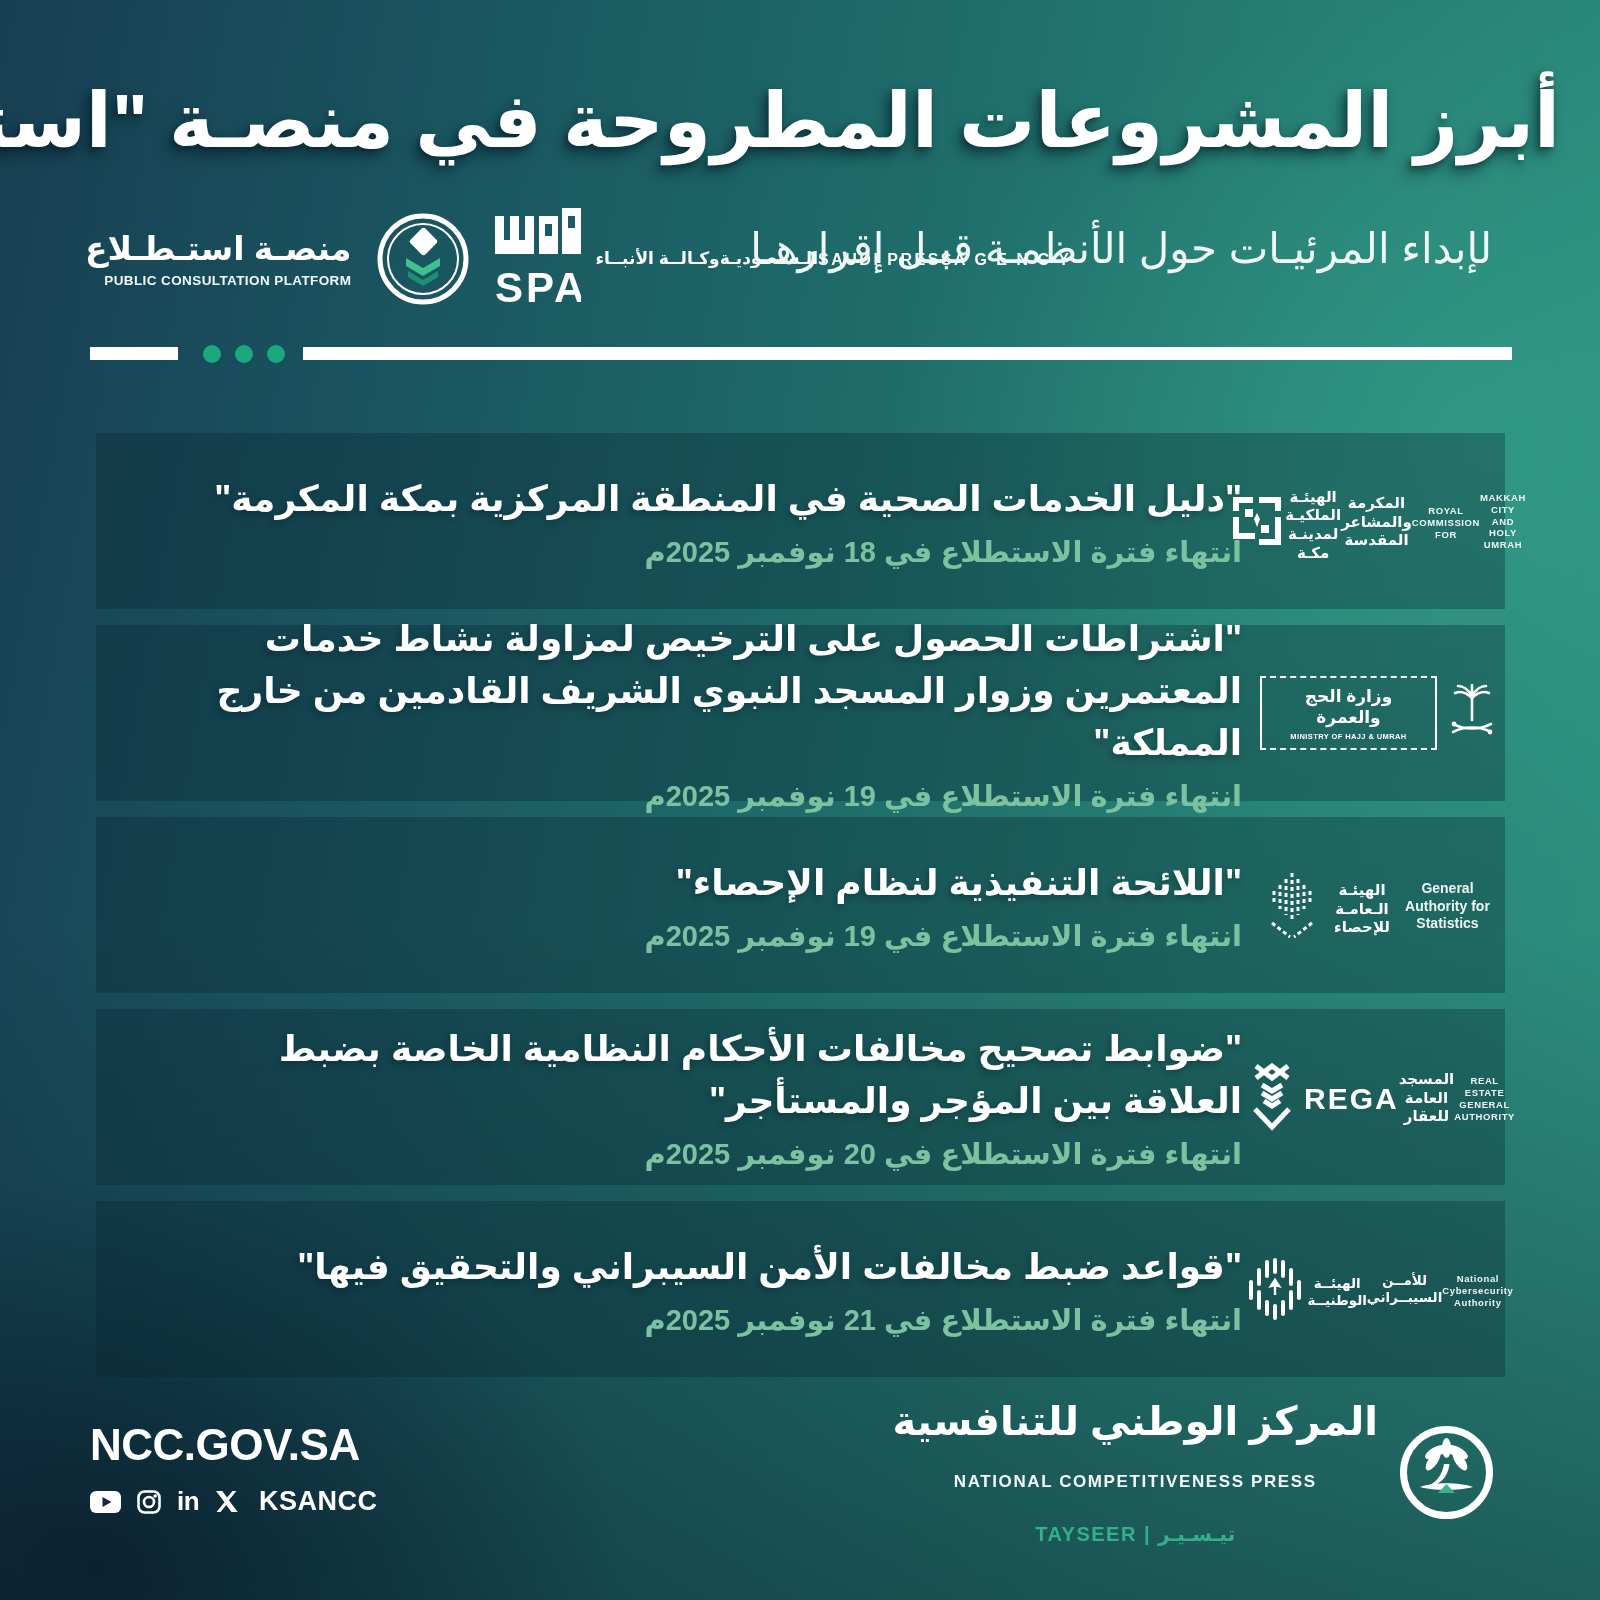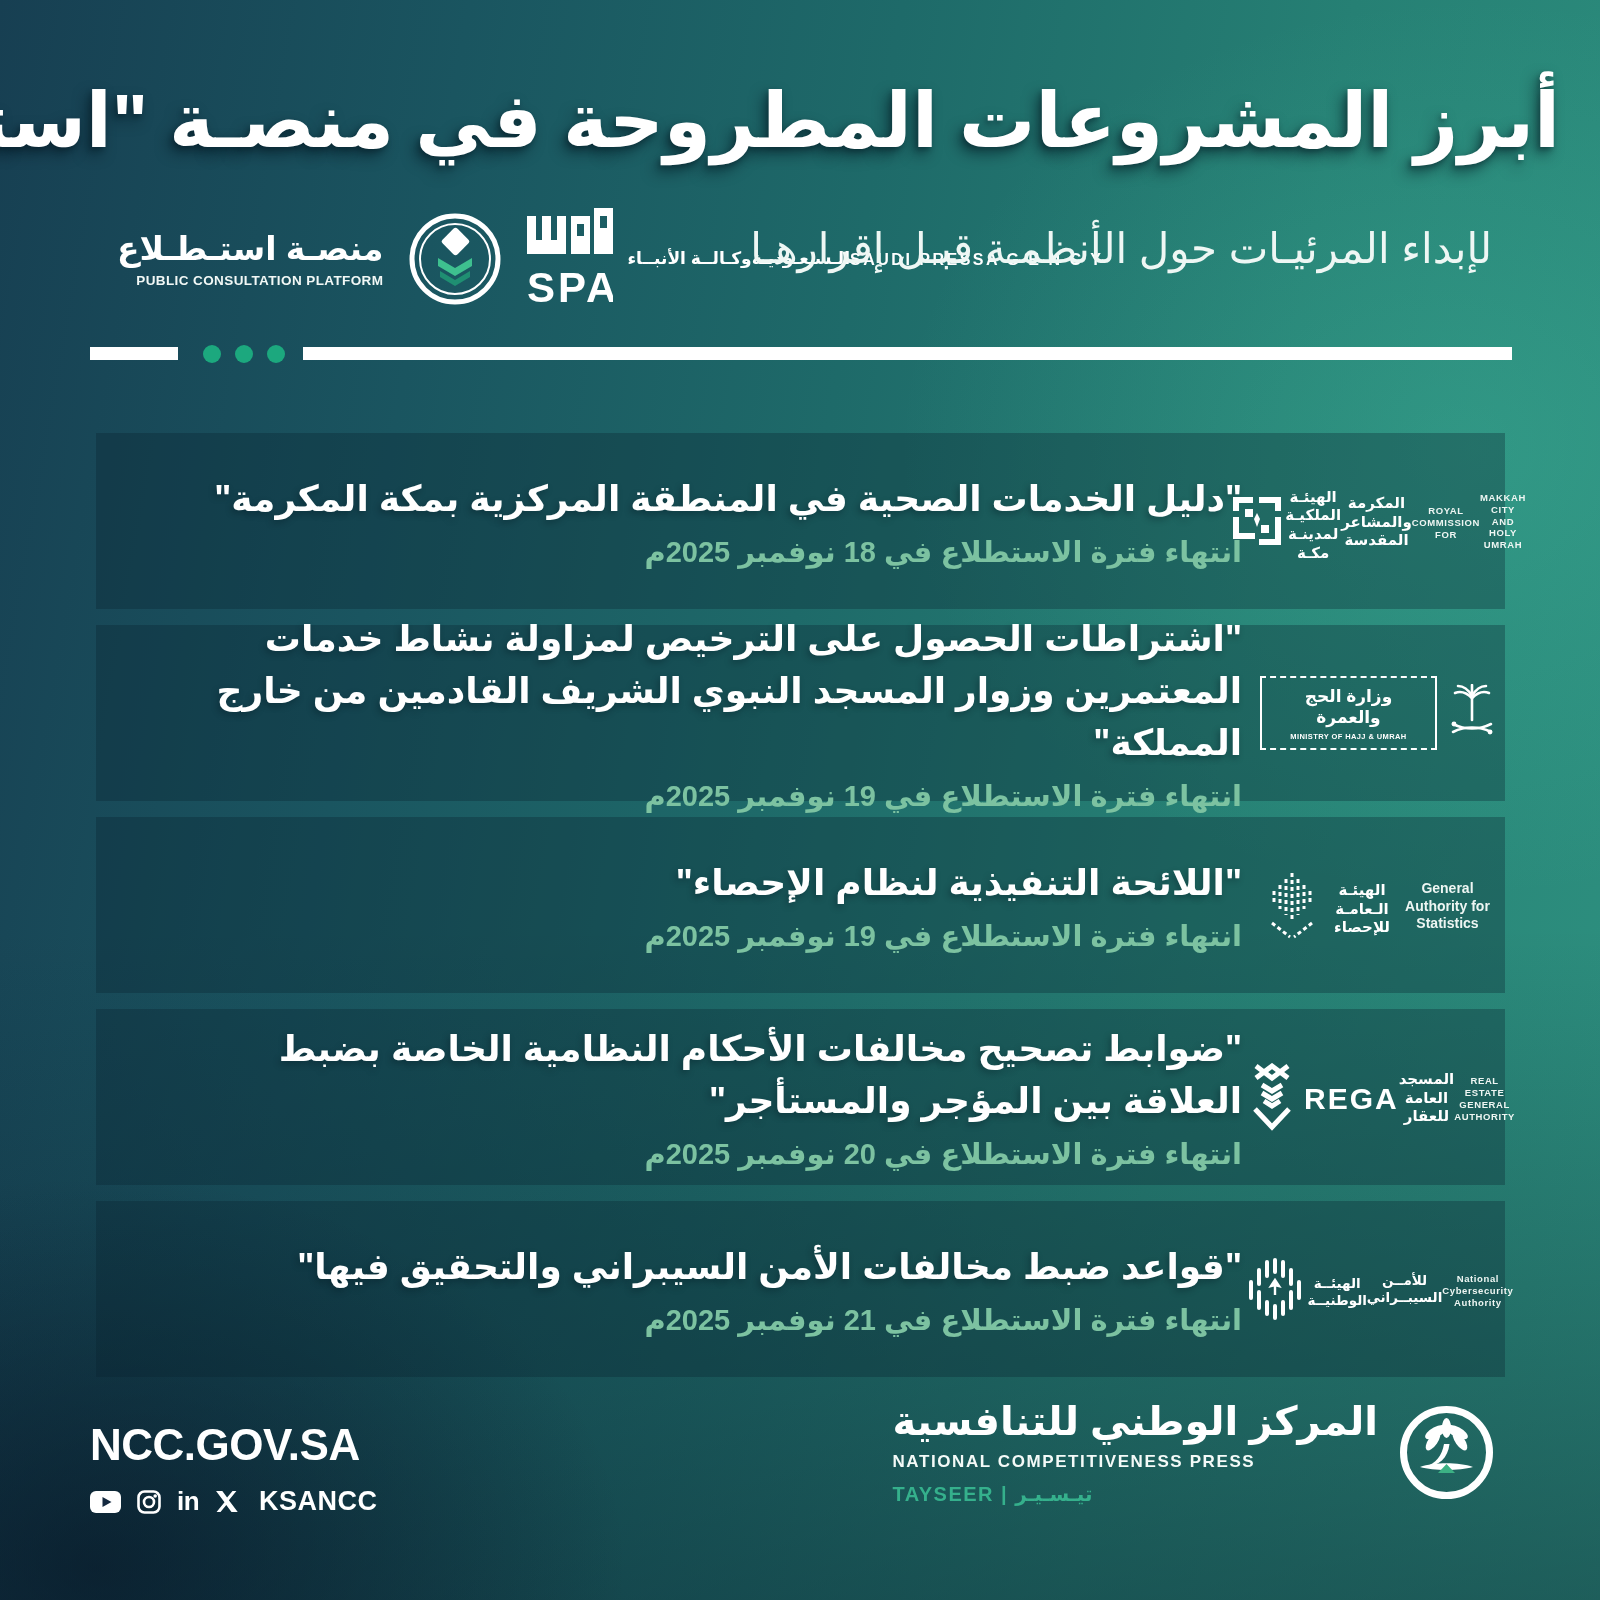--- a/index.html
+++ b/index.html
@@ -18,21 +18,21 @@
     top:76px; left:40px; right:40px; text-align:center; direction:rtl;
     font-size:76px; font-weight:bold; white-space:nowrap; color:#ffffff;
     text-shadow:-5px 7px 14px rgba(4,22,32,.55), -2px 3px 5px rgba(4,22,32,.35);
   }
   .subtitle{
     top:224px; right:108px; direction:rtl; text-align:right;
     font-size:42px; font-weight:300; color:#eef7f4; letter-spacing:0.5px;
   }
   .logos-left{top:208px; left:85px; display:flex; align-items:center; gap:26px;}
   .pcp-text{text-align:right; direction:rtl;}
-  .pcp-ar{font-size:33px; font-weight:bold; line-height:1.15;margin-left:32px;}
+  .pcp-ar{font-size:33px; font-weight:bold; line-height:1.15;}
   .pcp-en{font-size:13.5px; font-weight:bold; letter-spacing:0.4px; direction:ltr; margin-top:6px; color:#f2f8f6;}
   .spa-wrap{display:flex; align-items:center; gap:14px;}
   .spa-text{display:flex; flex-direction:row;}
   .spa-ar{font-size:17px; font-weight:bold; direction:rtl; text-align:right; line-height:1.25;}
   .spa-en{font-size:16px; font-weight:bold; letter-spacing:2.5px; line-height:1.25; margin-top:2px;}
   
   .bar{background:#fff; height:13px; top:347px;}
   .bar-short{left:90px; width:88px;}
   .bar-long{left:303px; right:88px;}
   .dot{width:18px; height:18px; border-radius:50%; background:#1ca87e; top:345px;}
@@ -64,21 +64,21 @@
   }
   .hajj-ar{font-size:17px; font-weight:bold; direction:rtl;}
   .hajj-en{font-size:7.5px; font-weight:bold; letter-spacing:0.4px; margin-top:3px;}
   
   .footer-left{top:1420px; left:90px;}
   .site{font-size:44px; font-weight:bold; letter-spacing:-0.5px;}
   .socials{display:flex; align-items:center; gap:16px; margin-top:16px;}
   .handle{font-size:27px; font-weight:bold; letter-spacing:0.5px; margin-left:4px;}
   .li-in{font-size:26px; font-weight:bold; letter-spacing:-0.5px;}
   .footer-right{top:1398px; right:105px; display:flex; align-items:center; gap:20px;}
-  .ncc-text{display:flex; flex-direction:column; align-items:flex-start;}
+  .ncc-text{display:flex; flex-direction:column; align-items:center;gap:20px;}
   .ncc-ar{font-size:40px; font-weight:bold; direction:rtl;}
   .ncc-en{font-size:17px; font-weight:bold; letter-spacing:1.6px; margin-top:8px; color:#f4faf8;}
   .tagline{font-size:20px; font-weight:bold; letter-spacing:1.5px; margin-top:10px; color:#35b08c; direction:ltr;}
   svg{display:block;}
 </style>
 </head>
 <body>
 
 <div class="canvas">
 

